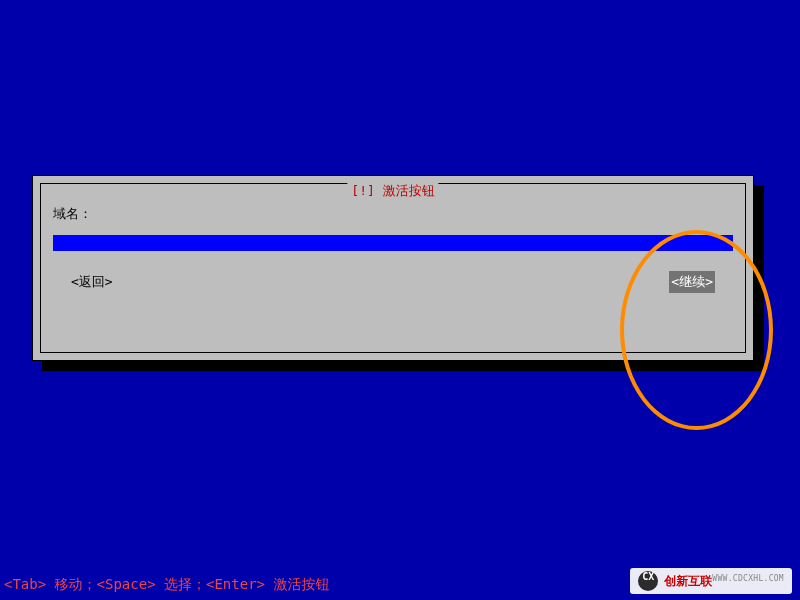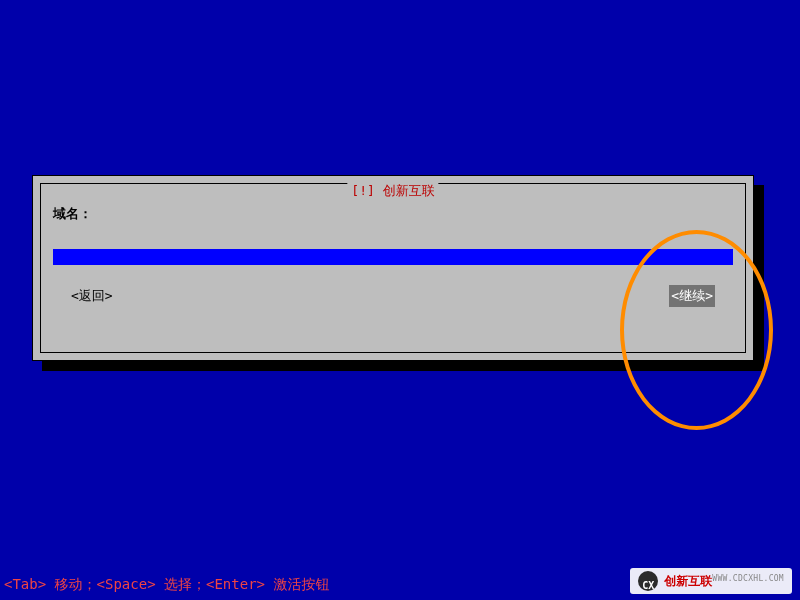--- a/index.html
+++ b/index.html
@@ -50,22 +50,21 @@
   }
   .dialog-body {
     padding: 20px 12px 10px 12px;
     color: #000000;
     line-height: 1.5;
   }
   .desc {
     margin-bottom: 14px;
   }
   .label {
-    margin-bottom: 24px;
-    font-weight: bold;
+    margin-bottom: 10px;
   }
   .input-strip {
     width: 100%;
     height: 16px;
     background: #0000FF;
     border: none;
     outline: none;
     color: #ffffff;
     font-family: inherit;
     font-size: 13px;
@@ -116,21 +115,21 @@
     background: rgba(255,255,255,0.92);
     padding: 3px 8px;
     border-radius: 3px;
   }
   .wm-icon {
     width: 20px;
     height: 20px;
     border-radius: 50%;
     background: #2b2b2b;
     display: flex;
-    align-items: flex-end;
+    align-items: flex-start;
     justify-content: center;
     color: #fff;
     font-size: 10px;
     font-weight: bold;
   }
   .wm-text {
     display: flex;
     flex-direction: row;
     line-height: 1;
   }
@@ -145,21 +144,21 @@
     letter-spacing: 0.3px;
   }
 </style>
 </head>
 <body>
 
 <div class="dialog-shadow"></div>
 
 <div class="dialog">
   <div class="dialog-inner">
-    <div class="dialog-title">[!] 创新互联</div>
+    <div class="dialog-title">[!] 激活按钮</div>
     <div class="dialog-body">
       <div class="label">域名：</div>
       <input class="input-strip" type="text" value="" style="">
       <div class="button-row">
         <span class="btn-back">&lt;返回&gt;</span>
         <span class="btn-continue">&lt;继续&gt;</span>
       </div>
     </div>
   </div>
 </div>

